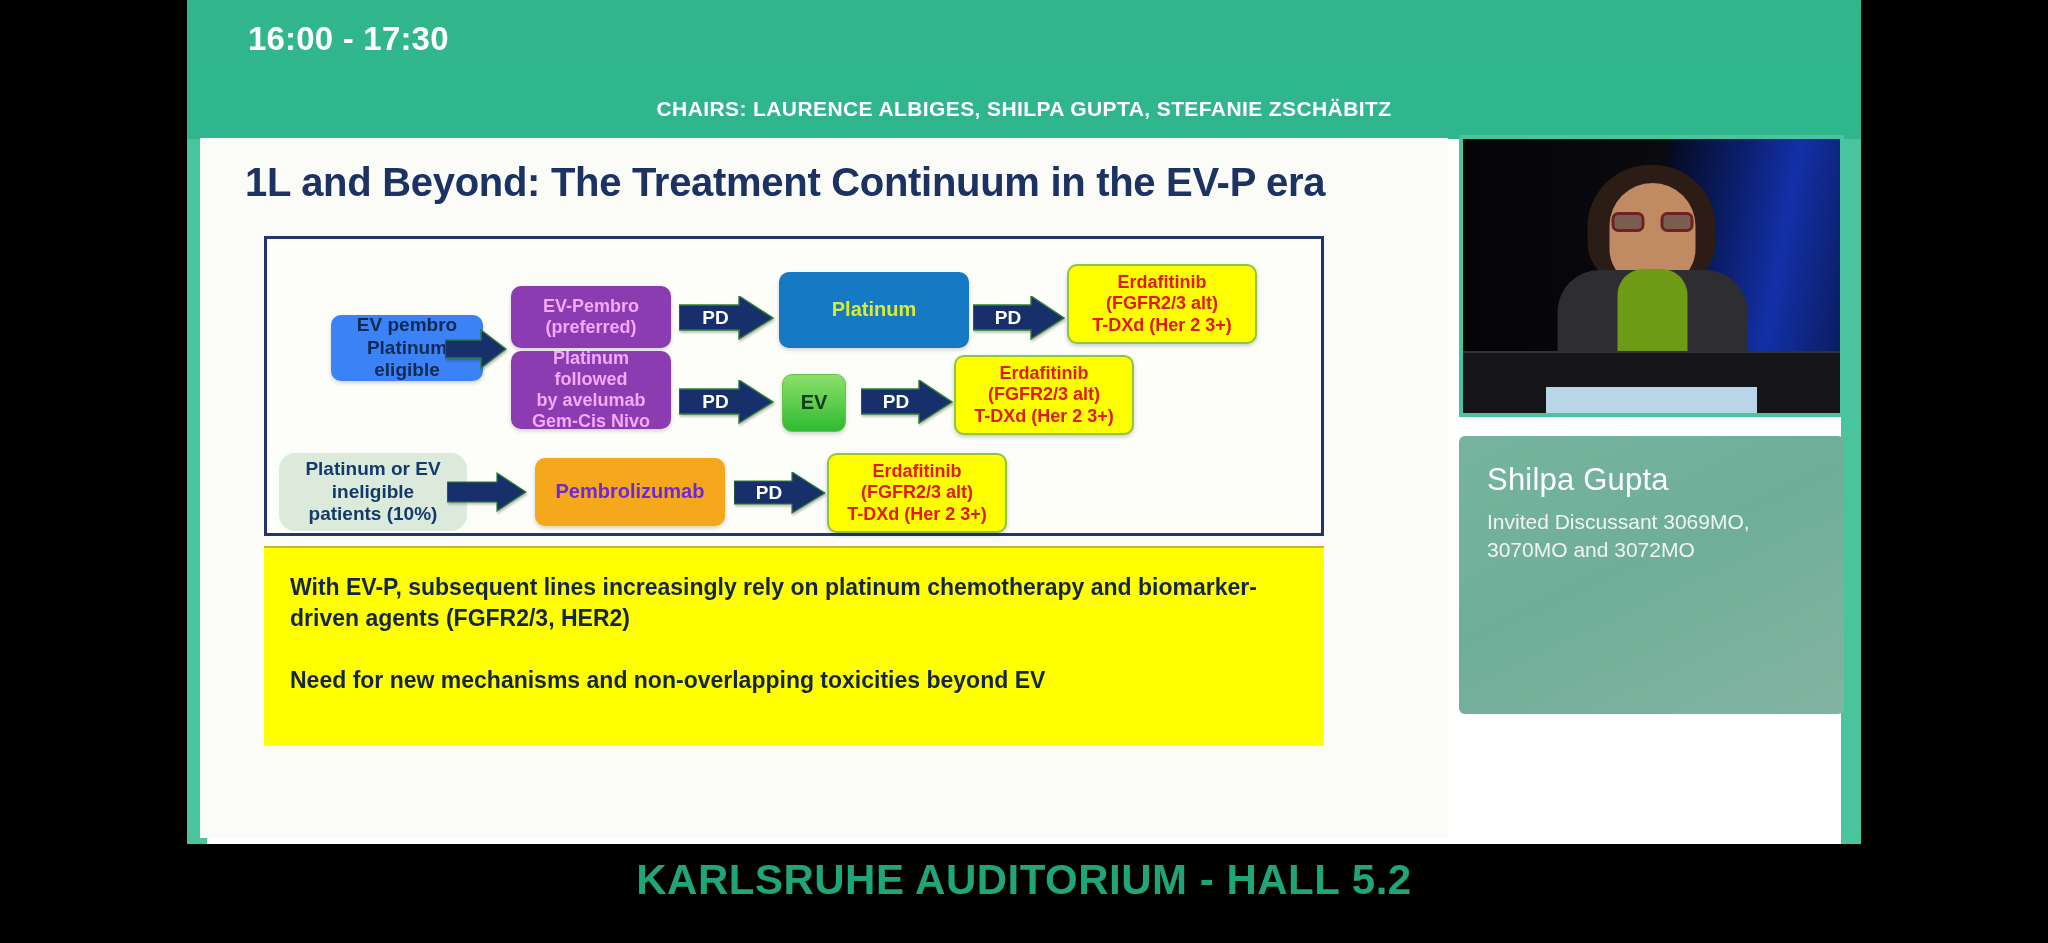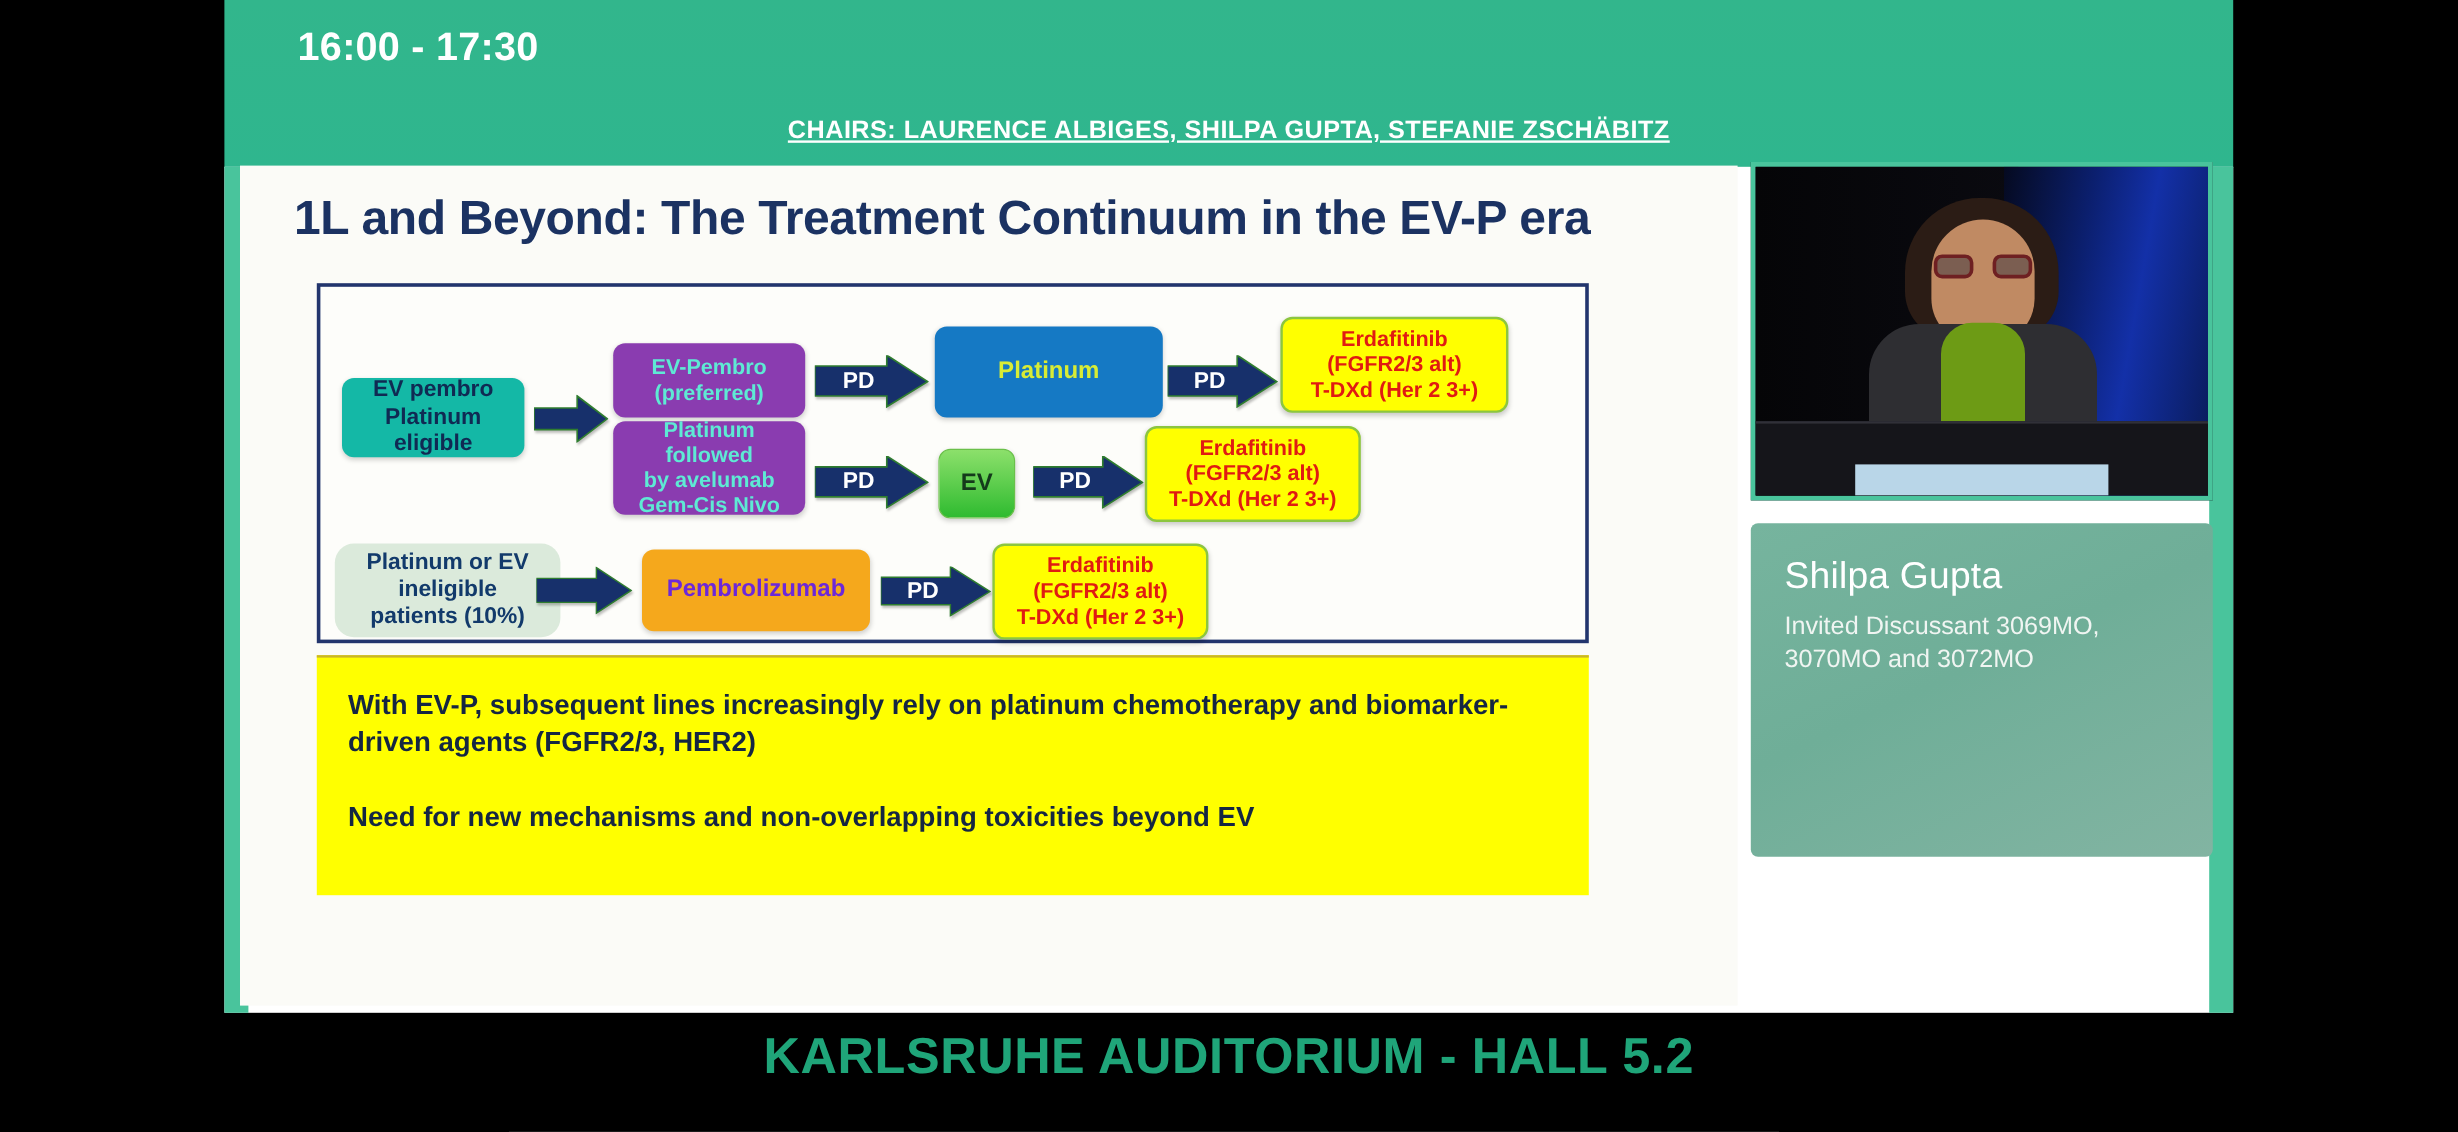--- a/index.html
+++ b/index.html
@@ -30,21 +30,20 @@
     font-size:33px; font-weight:700; color:#ffffff; letter-spacing:.2px;
   }
   .hdr-title{
     position:absolute; left:425px; top:18px;
     font-size:34px; font-weight:600; color:#ffffff; letter-spacing:.2px;
   }
   .hdr-chairs{
     position:absolute; left:187px; top:97px; width:1674px;
     text-align:center; font-size:21px; font-weight:600; color:#ffffff;
     letter-spacing:.4px;
-    text-decoration:underline;
   }
 
   
   .slide{
     position:absolute; left:200px; top:138px; width:1248px; height:700px;
     background:#fbfbf7; overflow:hidden;
   }
   .slide-title{
     position:absolute; left:45px; top:22px;
     font-size:40px; font-weight:700; color:#1b3262; letter-spacing:-.3px;
@@ -55,23 +54,23 @@
     position:absolute; left:64px; top:98px; width:1060px; height:300px;
     border:3px solid #22356d; background:#fdfdfa;
   }
 
   
   .node{
     position:absolute; display:flex; align-items:center; justify-content:center;
     text-align:center; border-radius:10px; font-weight:700; line-height:1.18;
     padding:4px 6px;
   }
-  .n-green      { background:#14b8a6; color:#102a53; font-size:19px;
-                  box-shadow:0 2px 4px rgba(0,0,0,.18); }
-  .n-purple     { background:#8a3cb0; color:#5eead4; font-size:18px;
+  .n-green      { background:#3b82f6; color:#102a53; font-size:19px;
+                  box-shadow:0 2px 4px rgba(0,0,0,.18);margin-left:46px; }
+  .n-purple     { background:#8a3cb0; color:#f0abfc; font-size:18px;
                   box-shadow:0 2px 4px rgba(0,0,0,.18); }
   .n-blue       { background:#1579c4; color:#d8ec35; font-size:20px;
                   box-shadow:0 2px 4px rgba(0,0,0,.18); }
   .n-yellow     { background:#ffff00; color:#e01b12; font-size:18px;
                   border:2px solid #8cc63f; box-shadow:0 2px 4px rgba(0,0,0,.2); }
   .n-evgreen    { background:linear-gradient(180deg,#8ce06b 0%,#2fbb30 100%);
                   color:#143a1b; font-size:20px; border:1px solid #6ac04a;
                   box-shadow:0 2px 4px rgba(0,0,0,.18); }
   .n-paleg      { background:#dbeadb; color:#123a6b; font-size:19px; }
   .n-orange     { background:#f5a81c; color:#6d28d9; font-size:20px;

